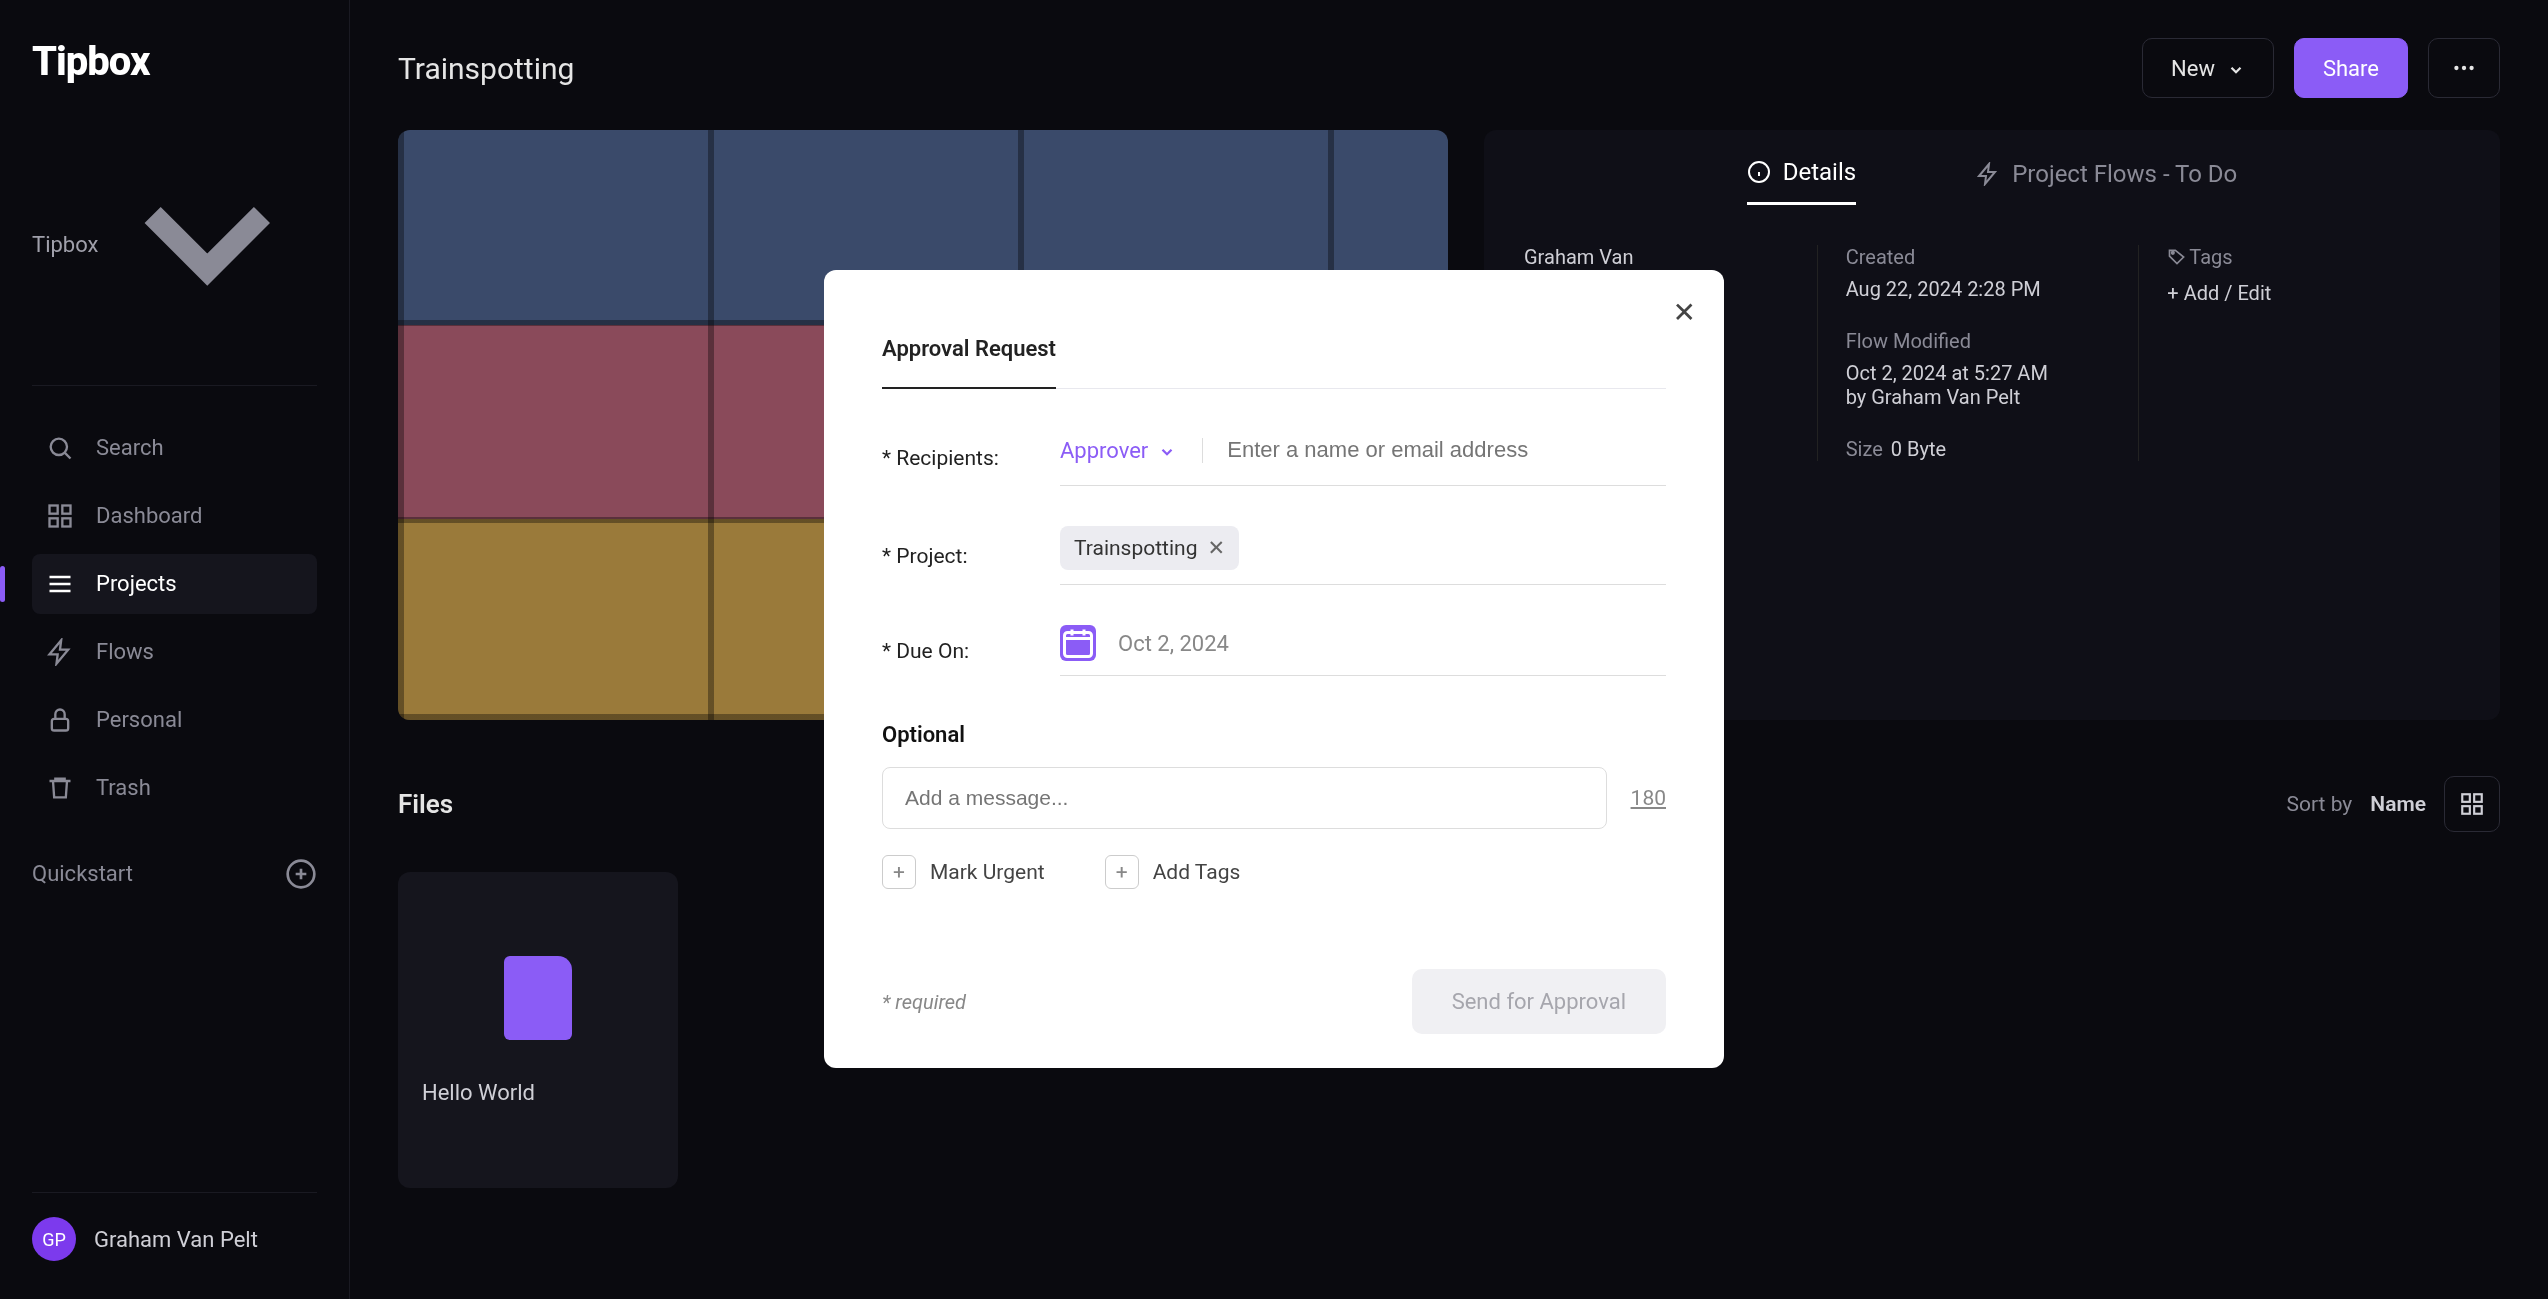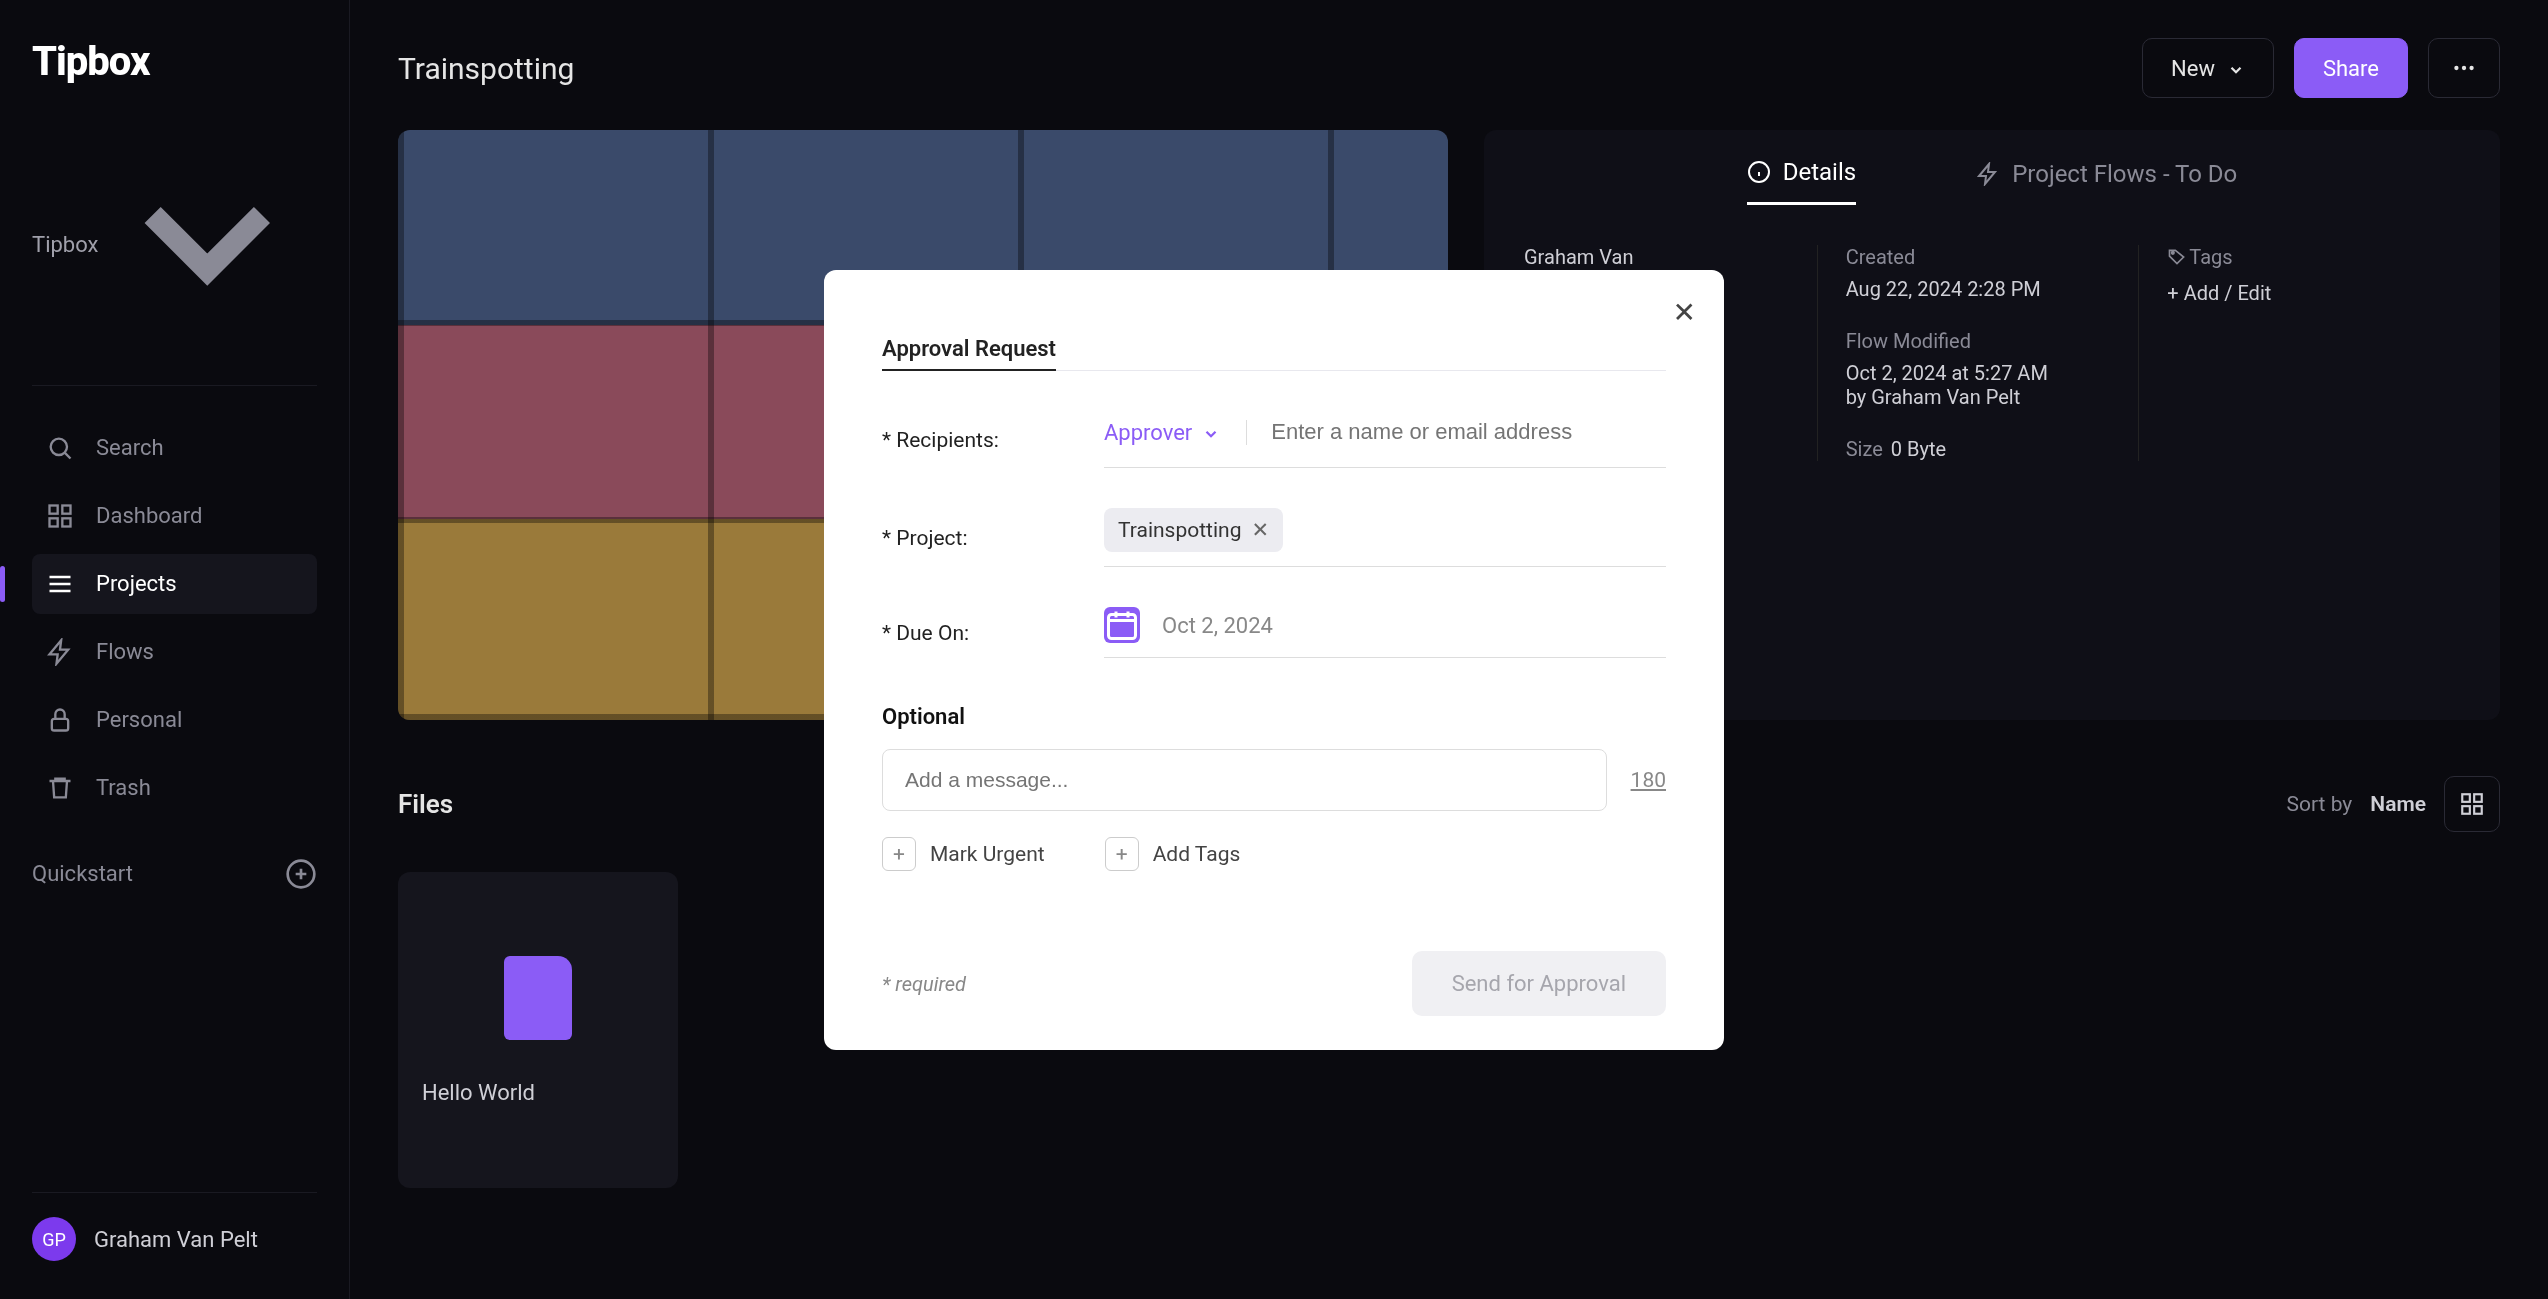--- a/index.html
+++ b/index.html
@@ -106,27 +106,27 @@
 
 
 .modal-backdrop { position:absolute; inset:0; display:flex; align-items:flex-start; justify-content:center; padding-top: 270px; }
 .modal {
   width: 900px; background:#fff; border-radius:12px;
   padding: 44px 58px 34px; color:#111; position:relative;
 }
 .modal .close { position:absolute; top:26px; right:28px; cursor:pointer; font-size:28px; color:#444; }
 .modal-title { display:flex; align-items:center; gap:12px; font-size:26px; }
 .modal-title .fname { font-weight:500; border-right:2px solid #222; padding-right:2px; }
-.modal-sub { margin-top:22px; font-size:22px; font-weight:600; color:#222; border-bottom:2px solid #222; display:inline-block; padding-bottom:8px; }
+.modal-sub { margin-top:22px; font-size:22px; font-weight:600; color:#222; border-bottom:2px solid #222; display:inline-block; padding-bottom:26px; }
 .modal hr { border:none; border-top:1px solid #e8e8ee; margin-top:-1px; }
 .form-row { display:flex; align-items:center; margin-top: 40px; gap:28px; }
 .form-label { width: 150px; font-size:21px; color:#222; }
 .approver-pill { color:#8b5cf6; font-size:22px; display:flex; align-items:center; gap:10px; padding-right:26px; border-right:1px solid #ddd; cursor:pointer; }
 .recipient-input { flex:1; border:none; font-size:22px; color:#888; outline:none; padding: 8px 2px; }
-.underline { flex:1; display:flex; align-items:center; border-bottom:1px solid #ddd; padding-bottom:14px; gap:22px;margin-left:44px; }
+.underline { flex:1; display:flex; align-items:center; border-bottom:1px solid #ddd; padding-bottom:14px; gap:22px; }
 .chip {
   background:#ececf1; border-radius:8px; padding:10px 14px;
   display:flex; align-items:center; gap:10px; font-size:21px; color:#333;
 }
 .chip .x { cursor:pointer; color:#666; }
 .date-icon { width:36px; height:36px; background:#8b5cf6; border-radius:6px; display:flex; align-items:center; justify-content:center; }
 .optional { margin-top:46px; font-size:22px; font-weight:600; }
 .msg-row { display:flex; gap:24px; align-items:center; margin-top:20px; }
 .msg-input { flex:1; border:1px solid #ddd; border-radius:8px; padding:18px 22px; font-size:21px; color:#888; }
 .counter { color:#888; font-size:21px;text-decoration:underline; }

